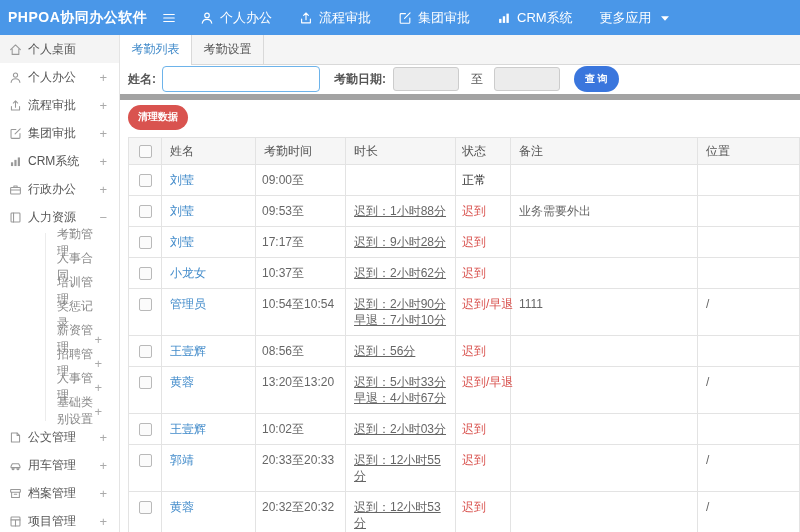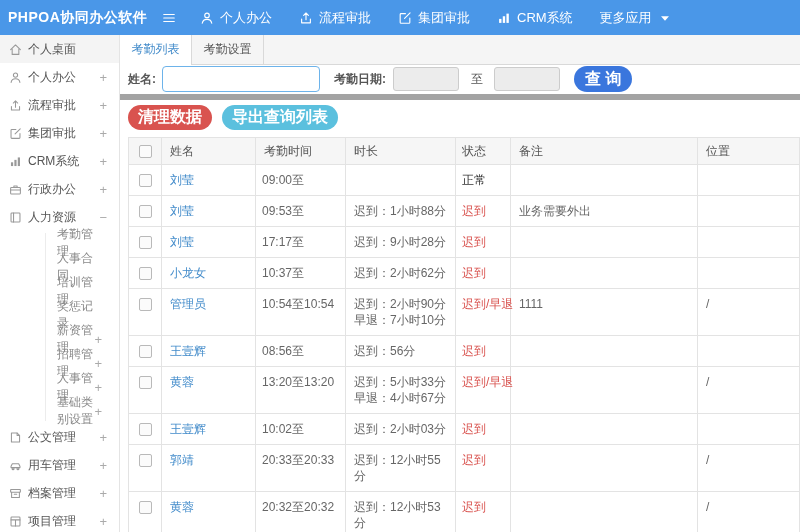--- a/index.html
+++ b/index.html
@@ -37,37 +37,37 @@
   .tabbar { height:30px; background:#f5f5f5; border-bottom:1px solid #d9d9d9; display:flex; }
   .tab { width:72px; text-align:center; line-height:29px; color:#555; border-right:1px solid #d9d9d9; cursor:pointer; }
   .tab.active { background:#fff; color:#428bca; height:30px; margin-bottom:-1px; }
 
   .searchbar { height:37px; display:flex; align-items:center; padding-left:8px; border-bottom:6px solid #a3a3a3; }
   .searchbar label { font-weight:bold; color:#555; }
   .name-input { width:158px; height:26px; margin-left:6px; border:1px solid #6db3ea; border-radius:4px; padding:0 6px; outline:none; font-size:12px; }
   .date-label { margin-left:14px; }
   .date-input { width:66px; height:24px; margin-left:7px; background:#ececec; border:1px solid #ccc; border-radius:3px; padding:0 5px; font-size:12px; }
   .to-label { margin:0 4px 0 12px; font-weight:normal !important; color:#555; }
-  .btn { border:none; color:#fff; border-radius:13px; font-weight:bold; font-size:16px; cursor:pointer; }
+  .btn { border:none; color:#fff; border-radius:13px; font-weight:bold; font-size:10px; cursor:pointer;font-family:Liberation Serif, serif; }
   .search-btn { margin-left:14px; height:26px; padding:0 11px; background:#3a76dd; }
 
   .toolbar { height:38px; display:flex; align-items:center; padding-left:8px; }
   .clean-btn { height:25px; padding:0 10px; background:#d9534f; margin-right:10px; }
   .export-btn { height:25px; padding:0 10px; background:#5bc0de; }
 
   
   .table-wrap { margin:2px 0 0 8px;border-radius:8px; }
   table { width:100%; border-collapse:collapse; table-layout:fixed; }
   th, td { border:1px solid #e3e3e3; text-align:left; vertical-align:top; line-height:16px; }
   th { background:#f6f6f6; color:#555; font-weight:normal; padding:5px 8px; }
   td { padding:7px 8px; color:#666; }
   th.c-check, td.c-check { text-align:center; padding-left:2px; padding-right:2px; }
   td.c-time { white-space:nowrap; overflow:hidden; padding-left:6px; padding-right:4px; }
   th.c-status, td.c-status { padding-left:6px; padding-right:2px; white-space:nowrap; }
-  td.c-dur { white-space:pre-line; }
+  td.c-dur { white-space:pre-line;text-decoration:underline; }
   .name-link { color:#428bca; cursor:pointer; }
   .st-normal { color:#333; }
   .st-late { color:#d9534f; }
   input[type=checkbox] { appearance:none; -webkit-appearance:none; width:13px; height:13px;
     border:1px solid #b9b9b9; border-radius:2px; background:#fbfbfb; vertical-align:middle; cursor:pointer; }
 </style>
 </head>
 <body>
 
 <div class="topbar">
@@ -284,21 +284,20 @@
       <input class="name-input" type="text" value="" style="">
       <label class="date-label">考勤日期:</label>
       <input class="date-input" type="text" value="" style="">
       <label class="to-label">至</label>
       <input class="date-input" type="text" value="" style="">
       <button class="btn search-btn">查 询</button>
     </div>
 
     <div class="toolbar">
       <button class="btn clean-btn">清理数据</button>
-      <button class="btn export-btn">导出查询列表</button>
     </div>
 
     <div class="table-wrap">
       <table>
         <colgroup>
           <col style="width:33px">
             <col style="width:94px">
             <col style="width:90px">
           <col style="width:110px">
             <col style="width:55px">

